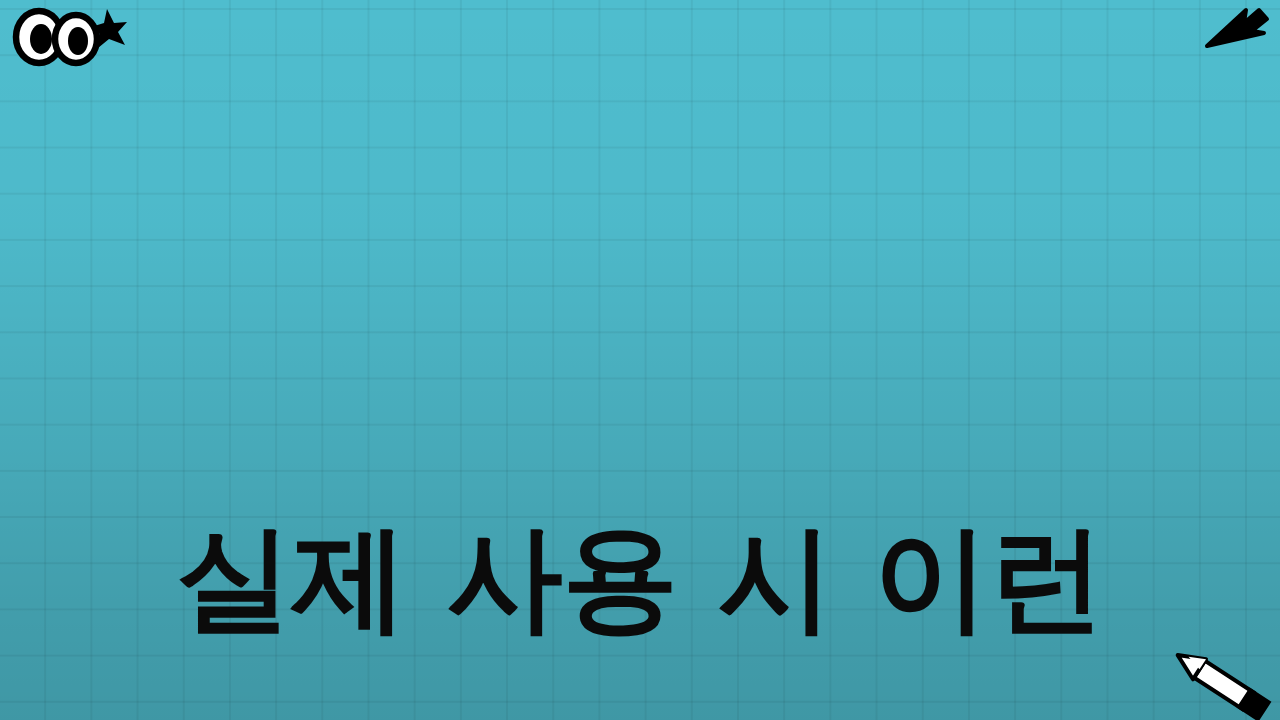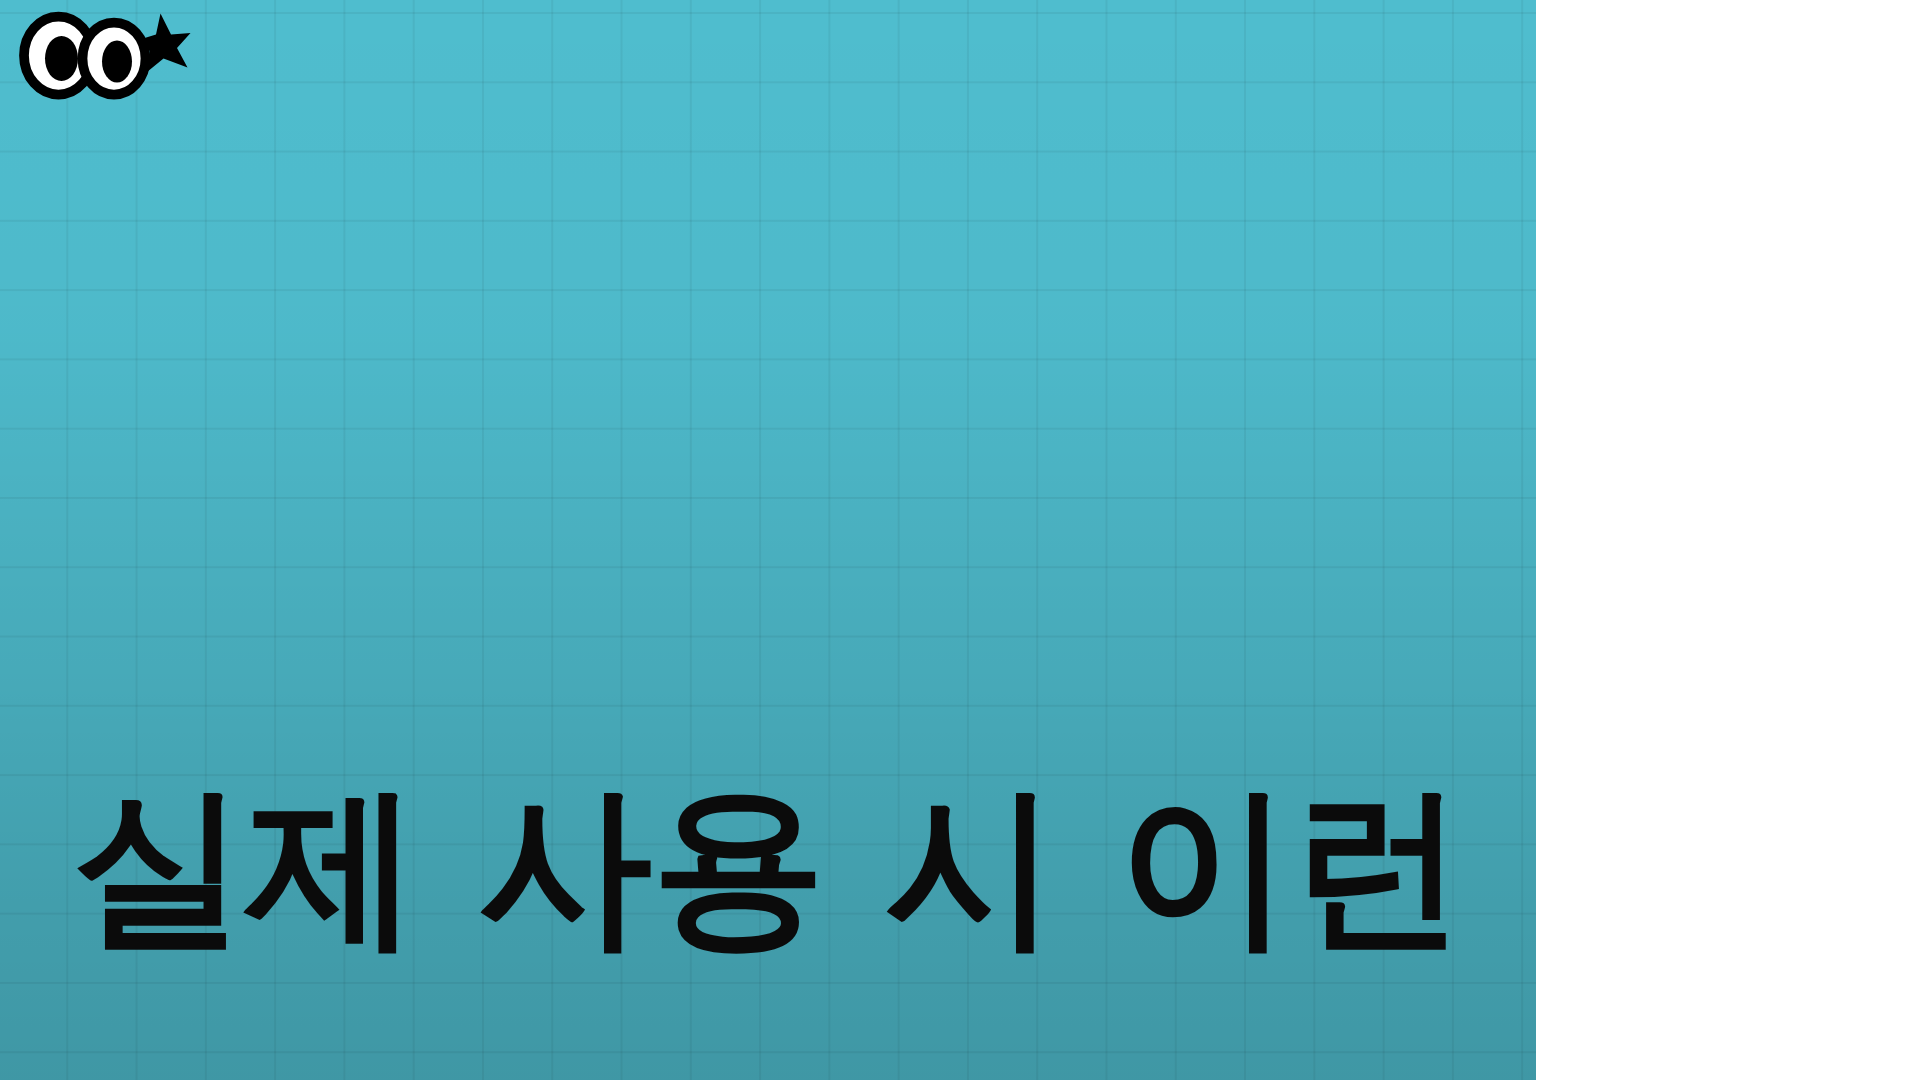--- a/index.html
+++ b/index.html
@@ -9,21 +9,21 @@
     height: 720px;
     overflow: hidden;
   }
 
   body {
     font-family: "Liberation Sans", "DejaVu Sans", sans-serif;
   }
 
   #slide {
     position: relative;
-    width: 1024px;
+    width: 1280px;
     height: 720px;
     overflow: hidden;
     background-color: #4FBDCE;
     background-image:
       linear-gradient(to bottom,
         rgba(255,255,255,0.00) 0%,
         rgba(0,0,0,0.02) 30%,
         rgba(0,0,0,0.10) 62%,
         rgba(0,0,0,0.17) 85%,
         rgba(0,0,0,0.20) 100%);

